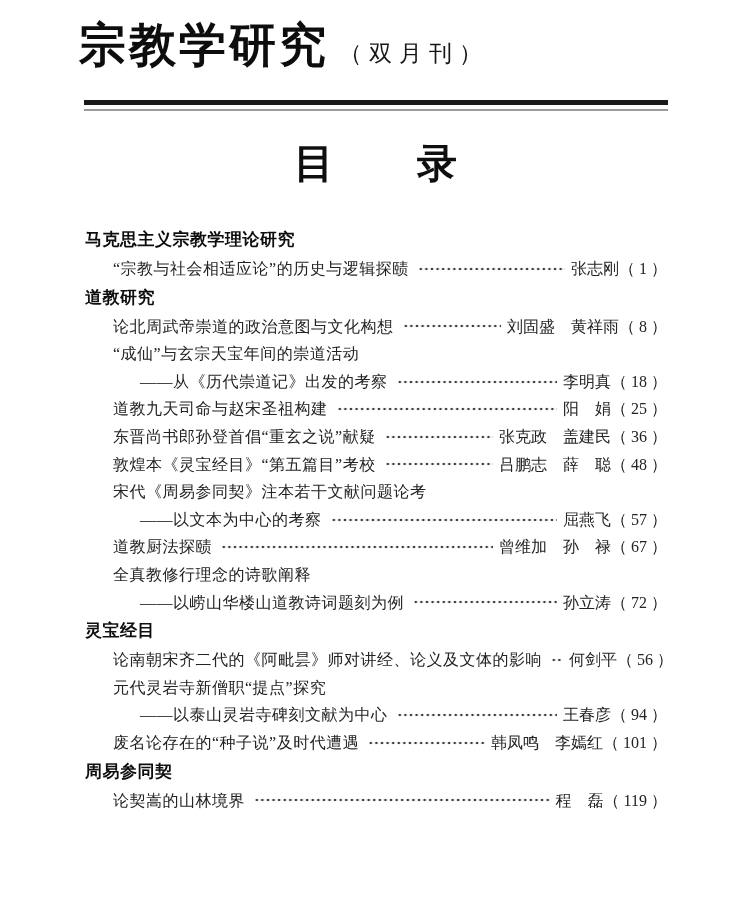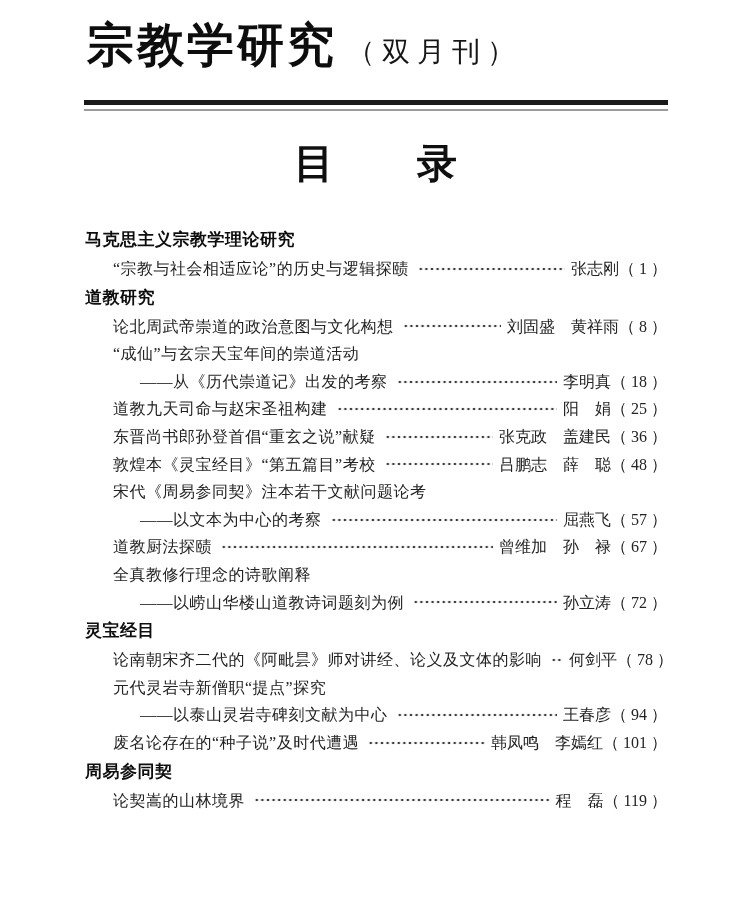--- a/index.html
+++ b/index.html
@@ -13,33 +13,33 @@
   .page {
     position: relative;
     width: 752px; height: 900px;
     background: #ffffff;
     color: #1d1d1d;
   }
 
   
   .masthead {
     position: absolute;
-    left: 87px; top: 20px;
+    left: 79px; top: 20px;
     display: flex;
     align-items: baseline;
   }
   .jtitle {
     font-size: 47px;
     font-weight: 700;
     letter-spacing: 3px;
     color: #0d0d0d;
     line-height: 1.1;
   }
   .jsub {
-    font-size: 28px;
+    font-size: 23px;
     font-weight: 400;
     margin-left: 10px;
     letter-spacing: 7px;
     color: #161616;
   }
   .rule {
     position: absolute;
     left: 84px; top: 100px;
     width: 584px; height: 11px;
     border-top: 5px solid #1a1a1a;
@@ -188,21 +188,21 @@
       <span class="au">孙立涛</span>
       <span class="pg">（ 72 ）</span>
     </div>
 
     <div class="sec">灵宝经目</div>
 
     <div class="row">
       <span class="t">论南朝宋齐二代的《阿毗昙》师对讲经、论义及文体的影响</span>
       <span class="leader"></span>
       <span class="au">何剑平</span>
-      <span class="pg">（ 78 ）</span>
+      <span class="pg">（ 56 ）</span>
     </div>
 
 
     <div class="row">
       <span class="t">元代灵岩寺新僧职“提点”探究</span>
     </div>
     <div class="row sub">
       <span class="t">——以泰山灵岩寺碑刻文献为中心</span>
       <span class="leader"></span>
       <span class="au">王春彦</span>

